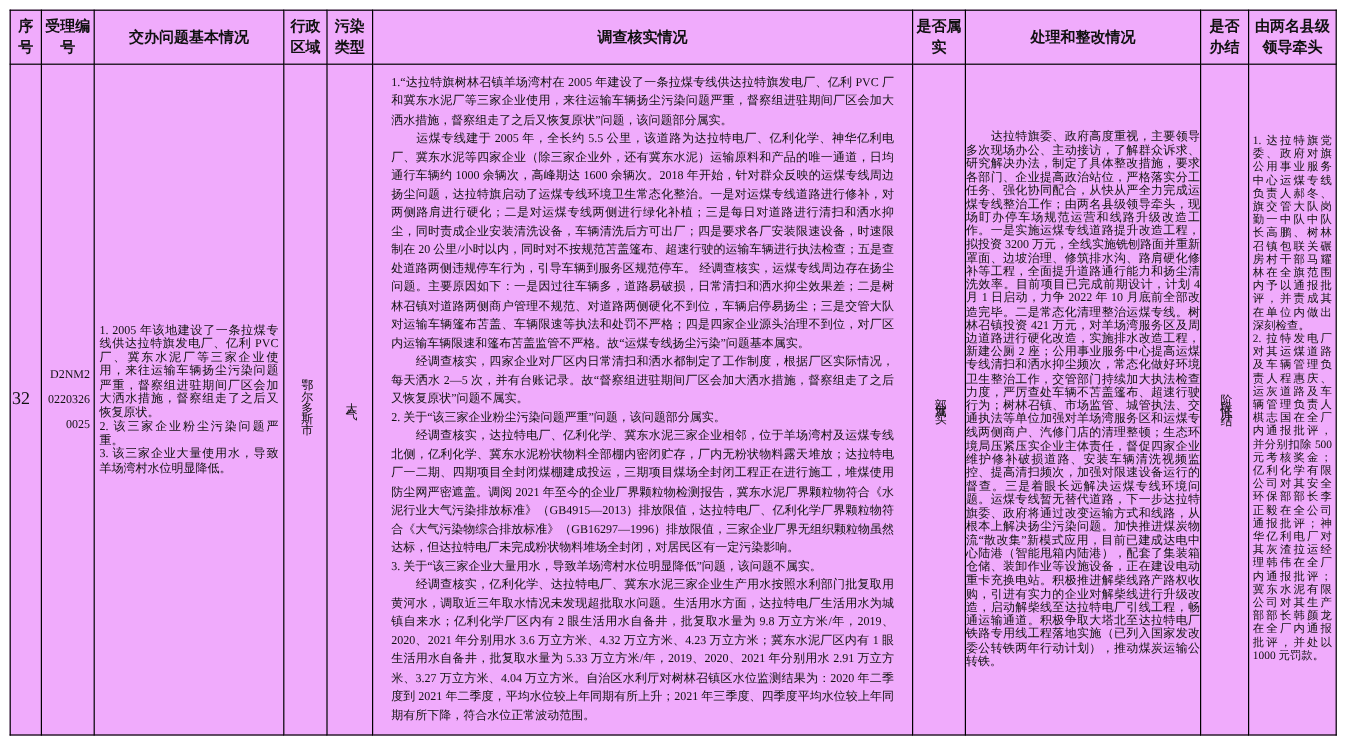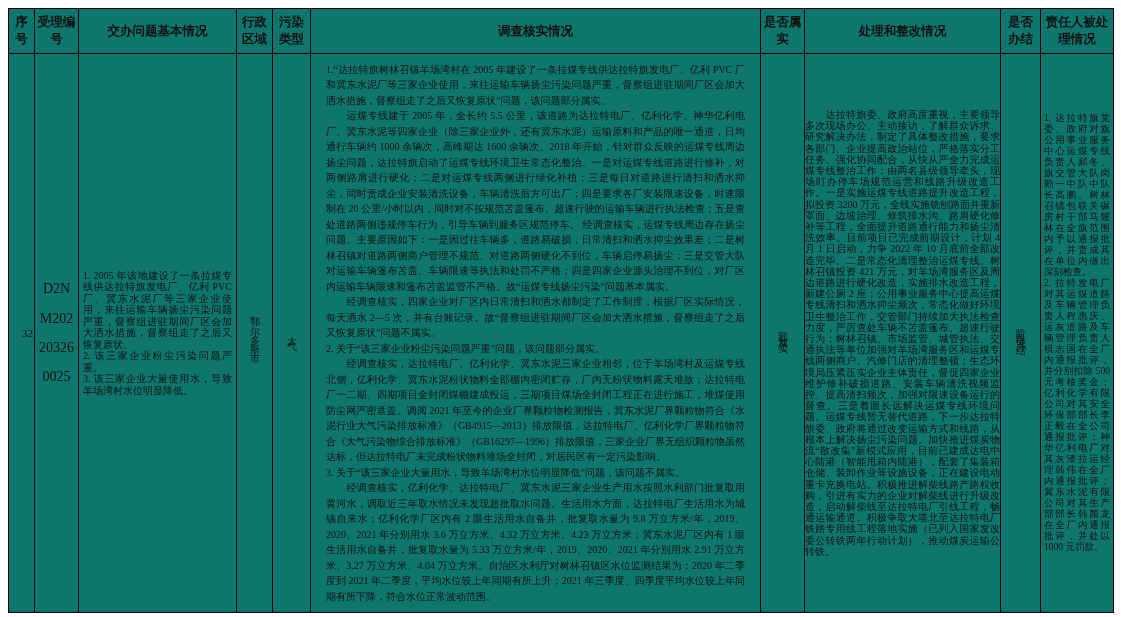--- a/index.html
+++ b/index.html
@@ -7,35 +7,35 @@
     width: 1121px; height: 617px;
     font-family: "Liberation Serif", "DejaVu Serif", serif;
     color: #111;
     box-sizing: border-box;
     padding: 8px;
   }
   table.case-table {
     border-collapse: collapse;
     table-layout: fixed;
     width: 1105px;
-    background: #0f766e;
+    background: #f0abfc;
   }
   th, td { border: 1px solid #000; box-sizing: border-box; overflow: hidden; }
   thead tr { height: 45px; }
   tbody tr { height: 559px; }
   th {
     font-size: 12.5px; font-weight: bold;
     text-align: center; vertical-align: middle;
     line-height: 1.35; padding: 1px 2px;
   }
   td { vertical-align: middle; }
   .prewrap { white-space: pre-wrap; }
-  .cell-serial { font-size: 11px; text-align: right; }
+  .cell-serial { font-size: 15px; text-align: left; }
   .cell-case-no {
-    font-size: 14px; text-align: center;
+    font-size: 10px; text-align: right;
     word-break: break-all; line-height: 2.1; padding: 0 3px;
   }
   .cell-problem {
     font-size: 10px; line-height: 11.5px;
     padding: 0 4px; text-align: justify; margin-left: 35px;
   }
   .cell-investigation {
     font-size: 10px; line-height: 15.5px;
     padding: 0 15px; text-align: justify;
   }
@@ -79,21 +79,21 @@
     <tr>
       <th>序号</th>
       <th>受理编号</th>
       <th>交办问题基本情况</th>
       <th>行政区域</th>
       <th>污染类型</th>
       <th>调查核实情况</th>
       <th>是否属实</th>
       <th>处理和整改情况</th>
       <th>是否办结</th>
-      <th>责任人被处理情况</th>
+      <th>由两名县级领导牵头</th>
     </tr>
   </thead>
   <tbody>
     <tr>
       <td class="cell-serial">32</td>
       <td class="cell-case-no">D2NM202203260025</td>
       <td class="cell-problem prewrap">1. 2005 年该地建设了一条拉煤专线供达拉特旗发电厂、亿利 PVC 厂、冀东水泥厂等三家企业使用，来往运输车辆扬尘污染问题严重，督察组进驻期间厂区会加大洒水措施，督察组走了之后又恢复原状。
 2. 该三家企业粉尘污染问题严重。
 3. 该三家企业大量使用水，导致羊场湾村水位明显降低。</td>
       <td class="vcell">

